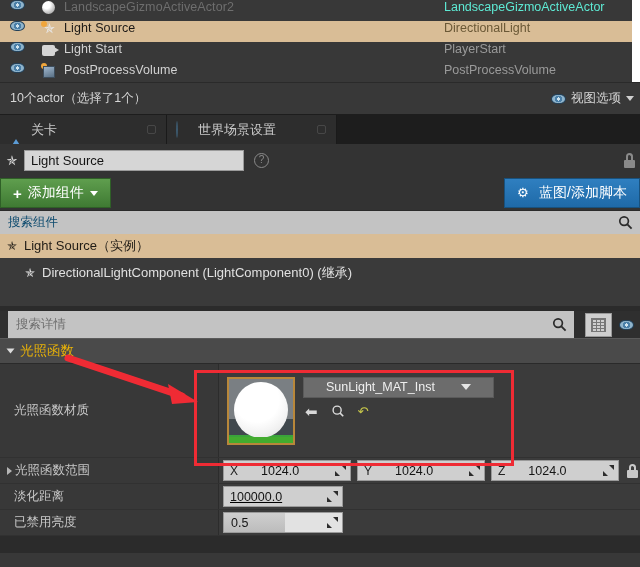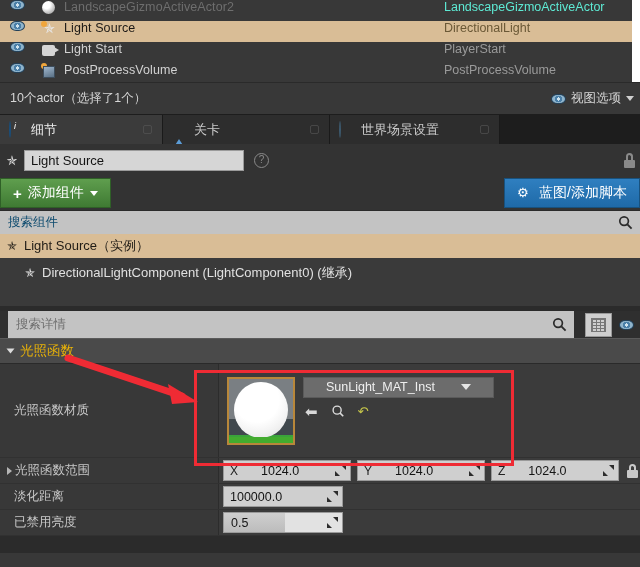--- a/index.html
+++ b/index.html
@@ -244,25 +244,20 @@
   <div class="ol-footer">
     <div class="ol-count">10个actor（选择了1个）</div>
     <div class="ol-viewopt">
       <div class="eye-glyph"></div>
       <span>视图选项</span>
       <span class="caret-dn"></span>
     </div>
   </div>
 
   <div class="tabbar">
-    <div class="tab active" style="width:163px;">
-      <span class="tab-ico"><span class="ti-info"></span></span>
-      <span>细节</span>
-      <span class="tabx"></span>
-    </div>
     <div class="tab" style="width:167px;">
       <span class="tab-ico"><span class="ti-level"></span></span>
       <span>关卡</span>
       <span class="tabx"></span>
     </div>
     <div class="tab" style="width:170px;">
       <span class="tab-ico"><span class="ti-world"></span></span>
       <span>世界场景设置</span>
       <span class="tabx"></span>
     </div>
@@ -390,21 +385,21 @@
             <span class="shackle"></span>
               <span class="body"></span>
           </div>
         </div>
       </div>
     </div>
 
     <div class="prow">
       <div class="plabel">淡化距离</div>
       <div class="pval">
-        <div class="numfield" style="width:120px;">
+        <div class="numfield" style="width:120px;text-decoration:underline;">
           <span class="nv" style="margin-left:6px;">100000.0</span>
           <span class="spin"></span>
         </div>
       </div>
     </div>
 
     <div class="prow">
       <div class="plabel">已禁用亮度</div>
       <div class="pval">
         <div class="slidernum">

